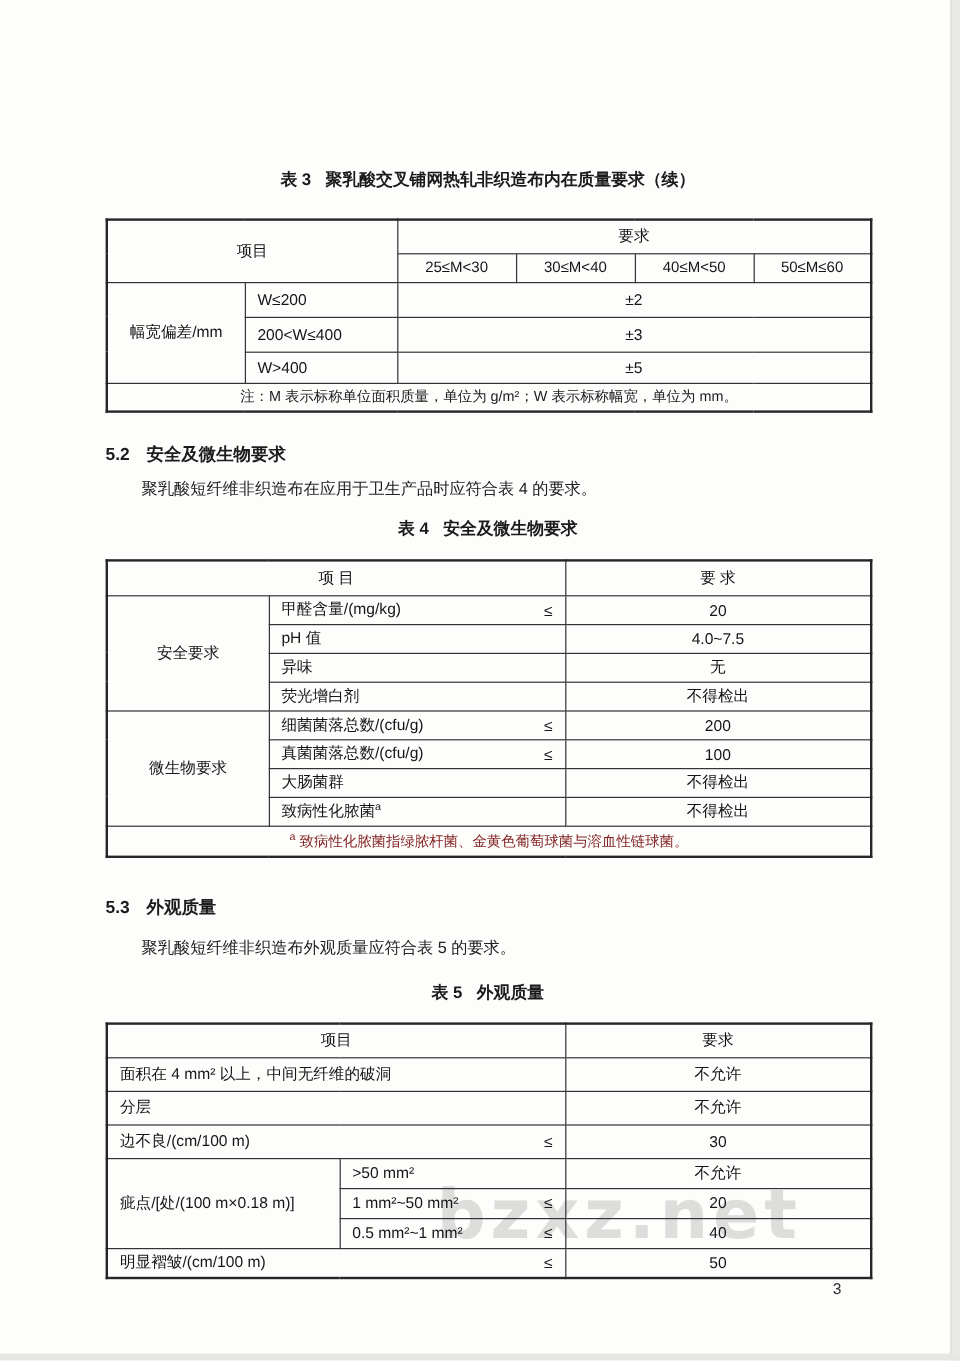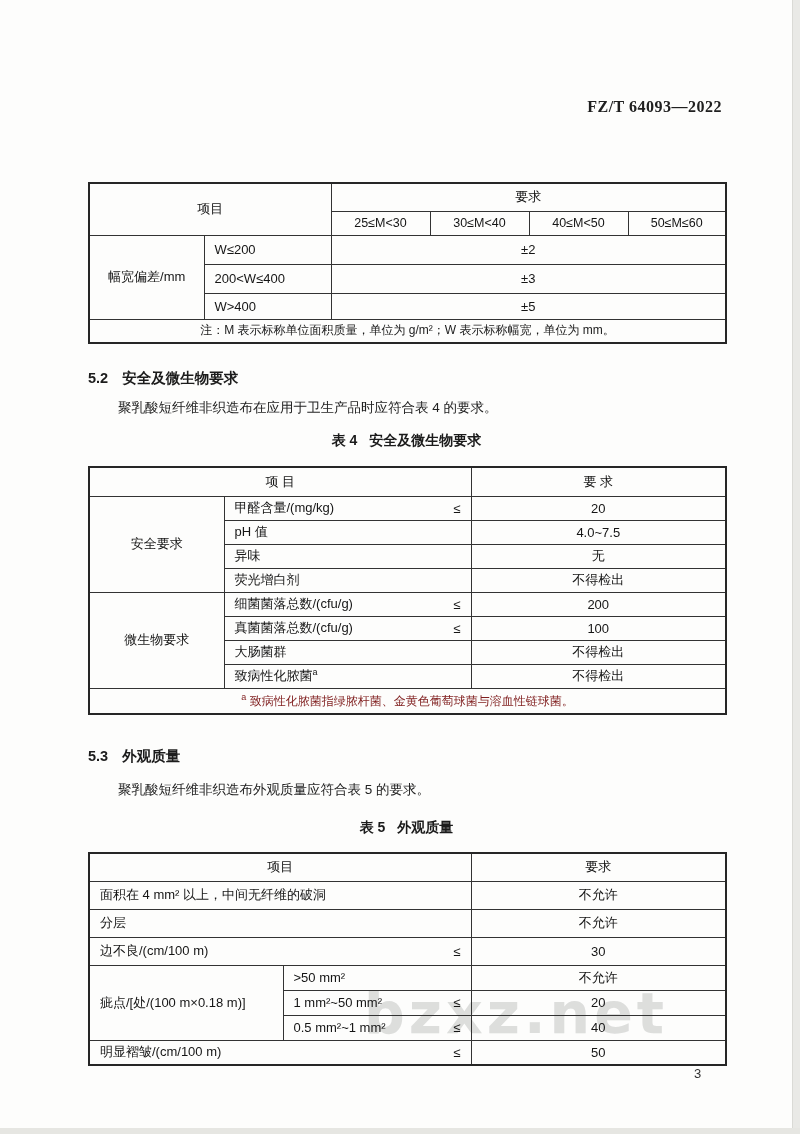--- a/index.html
+++ b/index.html
@@ -55,22 +55,24 @@
   }
   sup{font-size:9px;}
 </style>
 </head>
 <body>
 
 <div class="page">
 
   <div class="watermark">bzxz.net</div>
 
-  <div class="doc-header">FZ/T 64093—2022</div>
-
+
+  <div class="caption" id="cap-t3">
+    <span class="cap-label">表 3</span><span>聚乳酸交叉铺网热轧非织造布内在质量要求（续）</span>
+  </div>
 
   <table class="std" id="table3">
     <colgroup>
         <col style="width:115px">
         <col style="width:127px">
         <col style="width:99px">
         <col style="width:99px">
         <col style="width:99px">
         <col style="width:98px">
       </colgroup>

